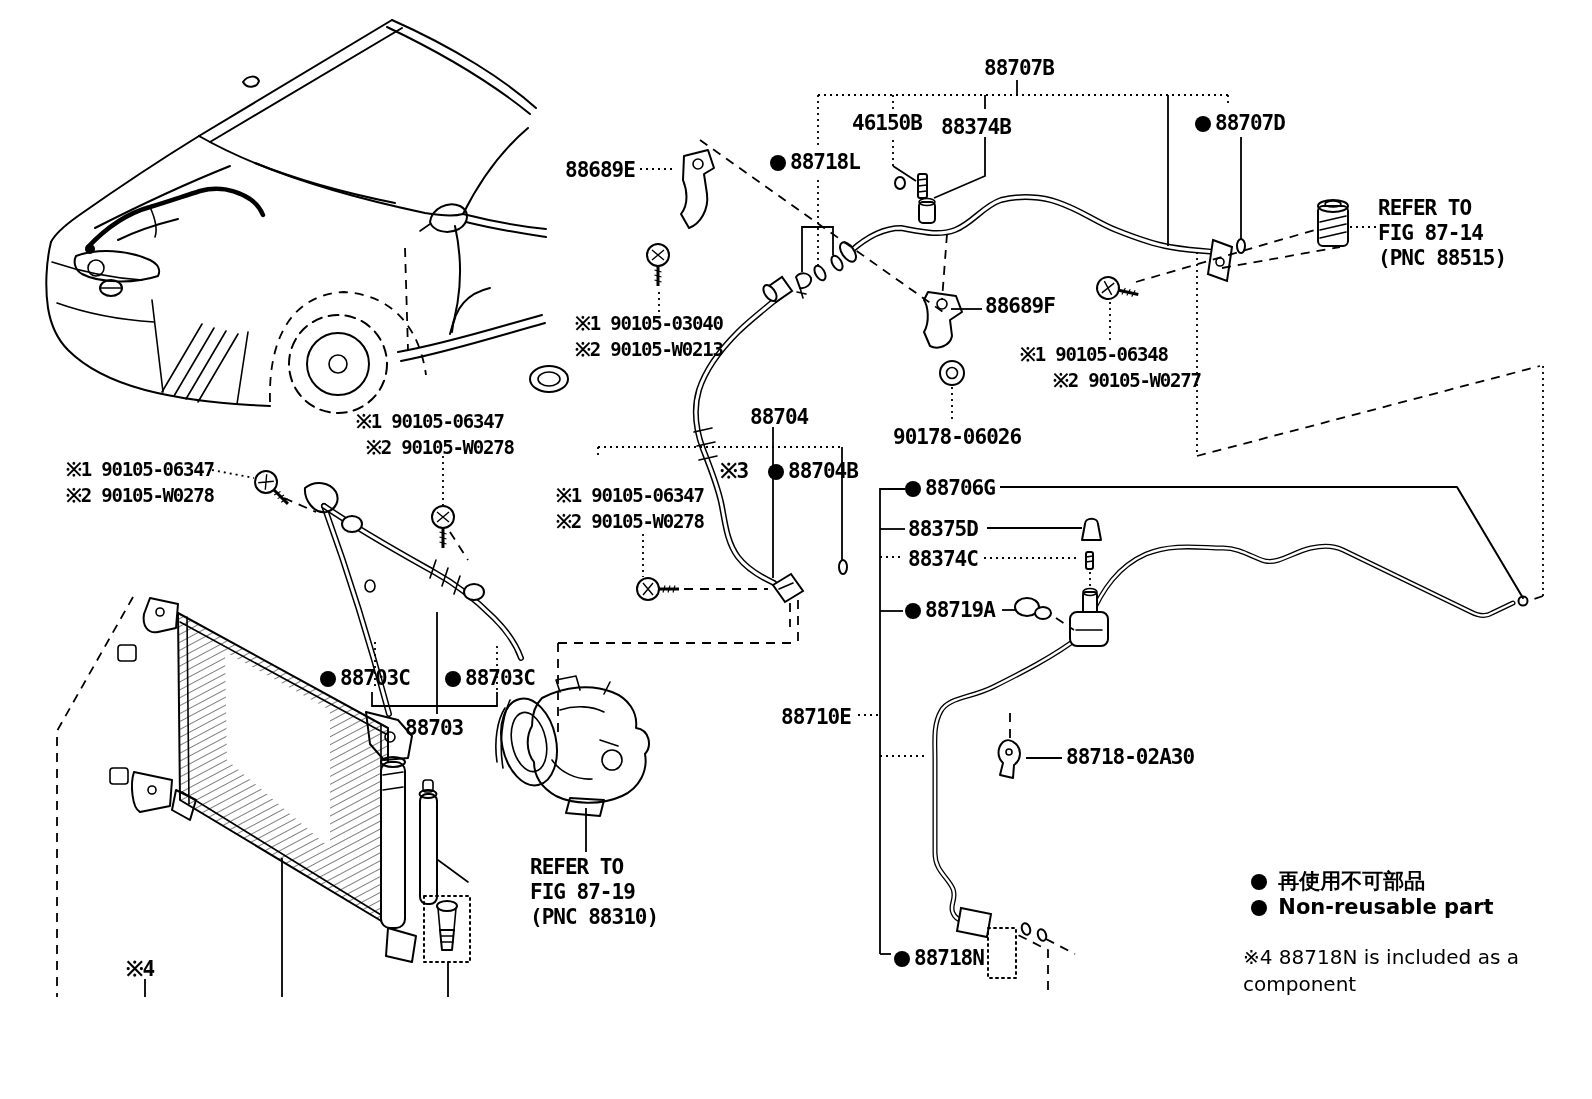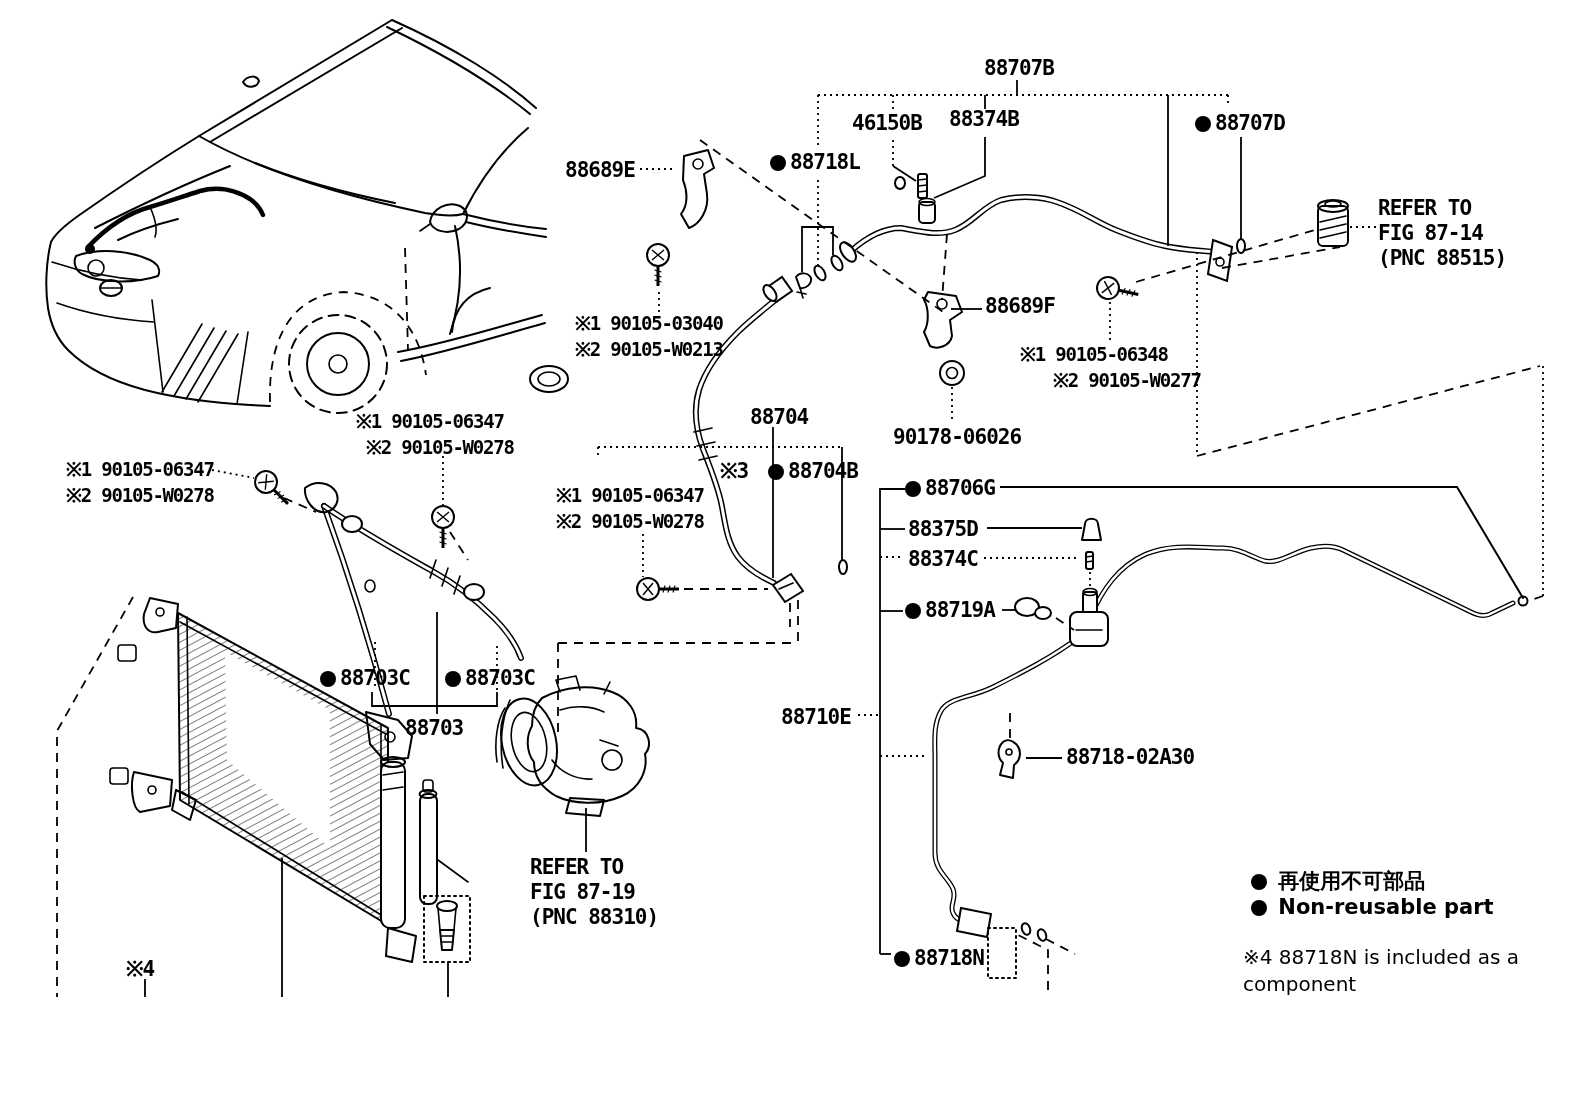--- a/index.html
+++ b/index.html
@@ -300,21 +300,21 @@
 
     <path class="dash" d="M1010,713 L1010,738"></path>
     <path class="ld" d="M1026,758 L1062,758"></path>
     <path class="dash" d="M1046,939 L1075,954"></path>
   </g>
 </svg>
 
 <div id="labels">
       <div class="pn" style="left: 984px; top: 57px;"><span>88707B</span></div>
       <div class="pn" style="left: 852px; top: 112px;"><span>46150B</span></div>
-      <div class="pn" style="left: 941px; top: 108px; margin-left: 8px;"><span>88374B</span></div>
+      <div class="pn" style="left: 941px; top: 116px;"><span>88374B</span></div>
       <div class="pn" style="left: 770px; top: 151px;"><span class="bdot"></span><span>88718L</span></div>
       <div class="pn" style="left: 1195px; top: 112px;"><span class="bdot"></span><span>88707D</span></div>
       <div class="pn" style="left: 565px; top: 159px;"><span>88689E</span></div>
       <div class="pn" style="left: 985px; top: 295px;"><span>88689F</span></div>
       <div class="pn sc" style="left: 575px; top: 313px;"><span>※1 90105-03040</span></div>
       <div class="pn sc" style="left: 575px; top: 339px;"><span>※2 90105-W0213</span></div>
       <div class="pn sc" style="left: 1020px; top: 344px;"><span>※1 90105-06348</span></div>
       <div class="pn sc" style="left: 1020px; top: 370px; margin-left: 33px;"><span>※2 90105-W0277</span></div>
       <div class="pn" style="left: 893px; top: 426px;"><span>90178-06026</span></div>
       <div class="pn" style="left: 750px; top: 406px;"><span>88704</span></div>

